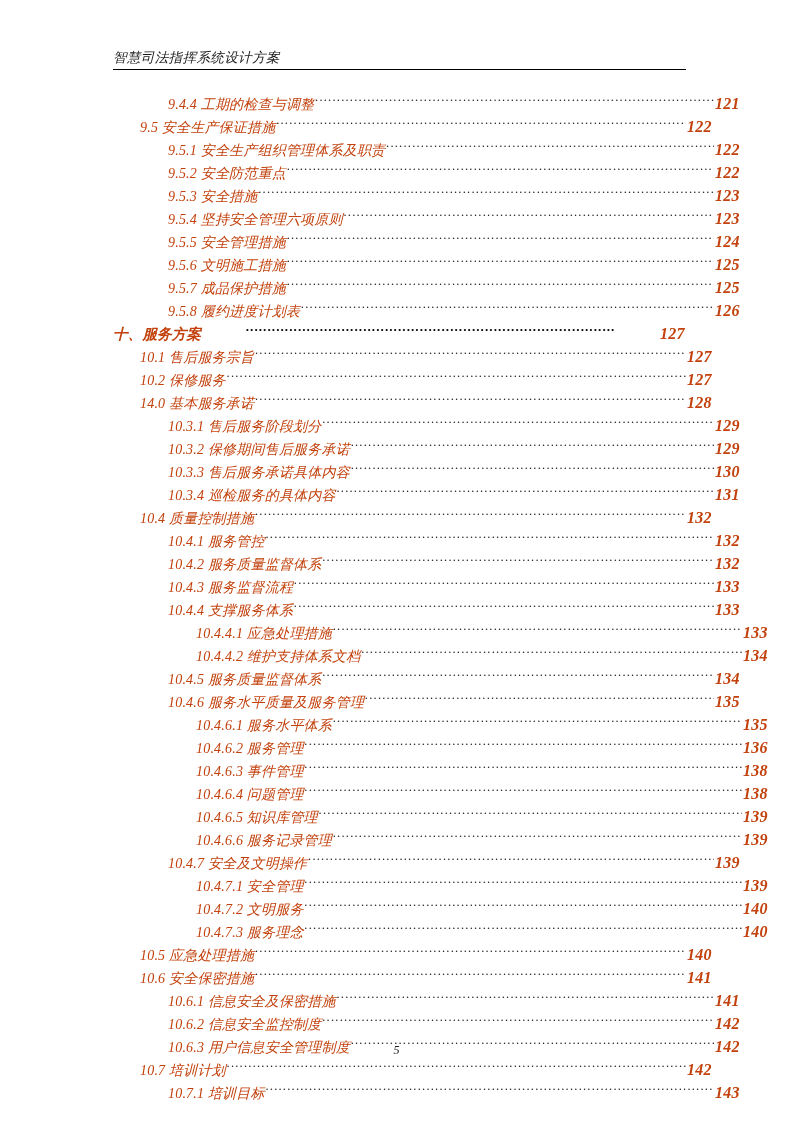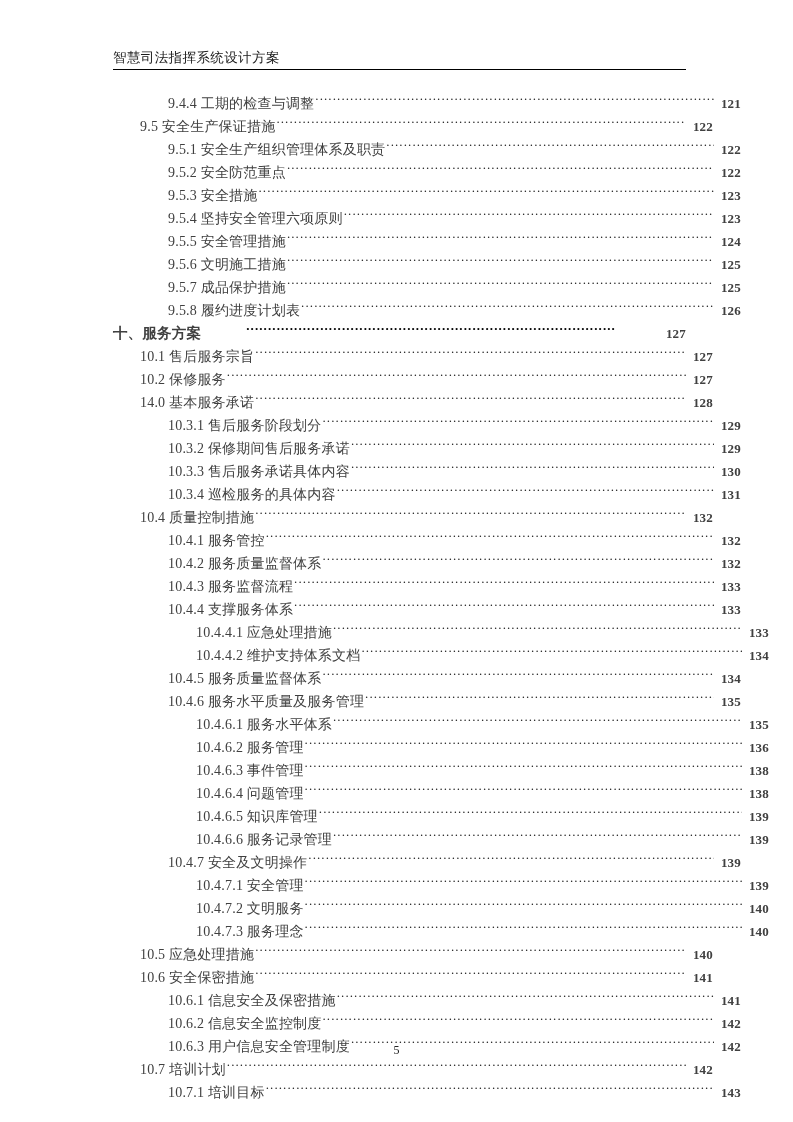--- a/index.html
+++ b/index.html
@@ -13,20 +13,21 @@
     color: #000000;
   }
   .page {
     position: relative;
     width: 793px;
     height: 1122px;
     margin: 0 auto;
     background: #ffffff;
     overflow: hidden;
     box-sizing: border-box;
+    font-style: italic;
   }
 
   
   .page-header {
     position: absolute;
     left: 113px;
     top: 48px;
     width: 573px;
   }
   .page-header .header-text {
@@ -51,21 +52,21 @@
     width: 573px;
   }
 
   .toc-entry {
     display: flex;
     align-items: baseline;
     width: 100%;
     font-size: 14px;
     line-height: 23px;
     height: 23px;
-    color: #404040;
+    color: #c2410c;
     white-space: nowrap;
   }
 
   
   .lvl-0 { padding-left: 0px; gap: 44px; }
   .lvl-1 { padding-left: 27px; }
   .lvl-2 { padding-left: 55px; }
   .lvl-3 { padding-left: 83px; }
 
   .toc-entry .toc-title {
@@ -88,22 +89,21 @@
     bottom: 1px;
     letter-spacing: 1.1px;
     font-size: 13px;
     color: #2a2a2a;
     white-space: nowrap;
   }
 
   .toc-entry .toc-page {
     flex: 0 0 auto;
     font-weight: bold;
-    font-size: 13px;
-    text-align: right;
+    font-size: 16px;
     min-width: 26px;
     letter-spacing: 0.2px;
   }
 
   
   .toc-entry.is-chapter {
     font-weight: bold;
     font-size: 14.5px;
     letter-spacing: 0.6px;
   }

